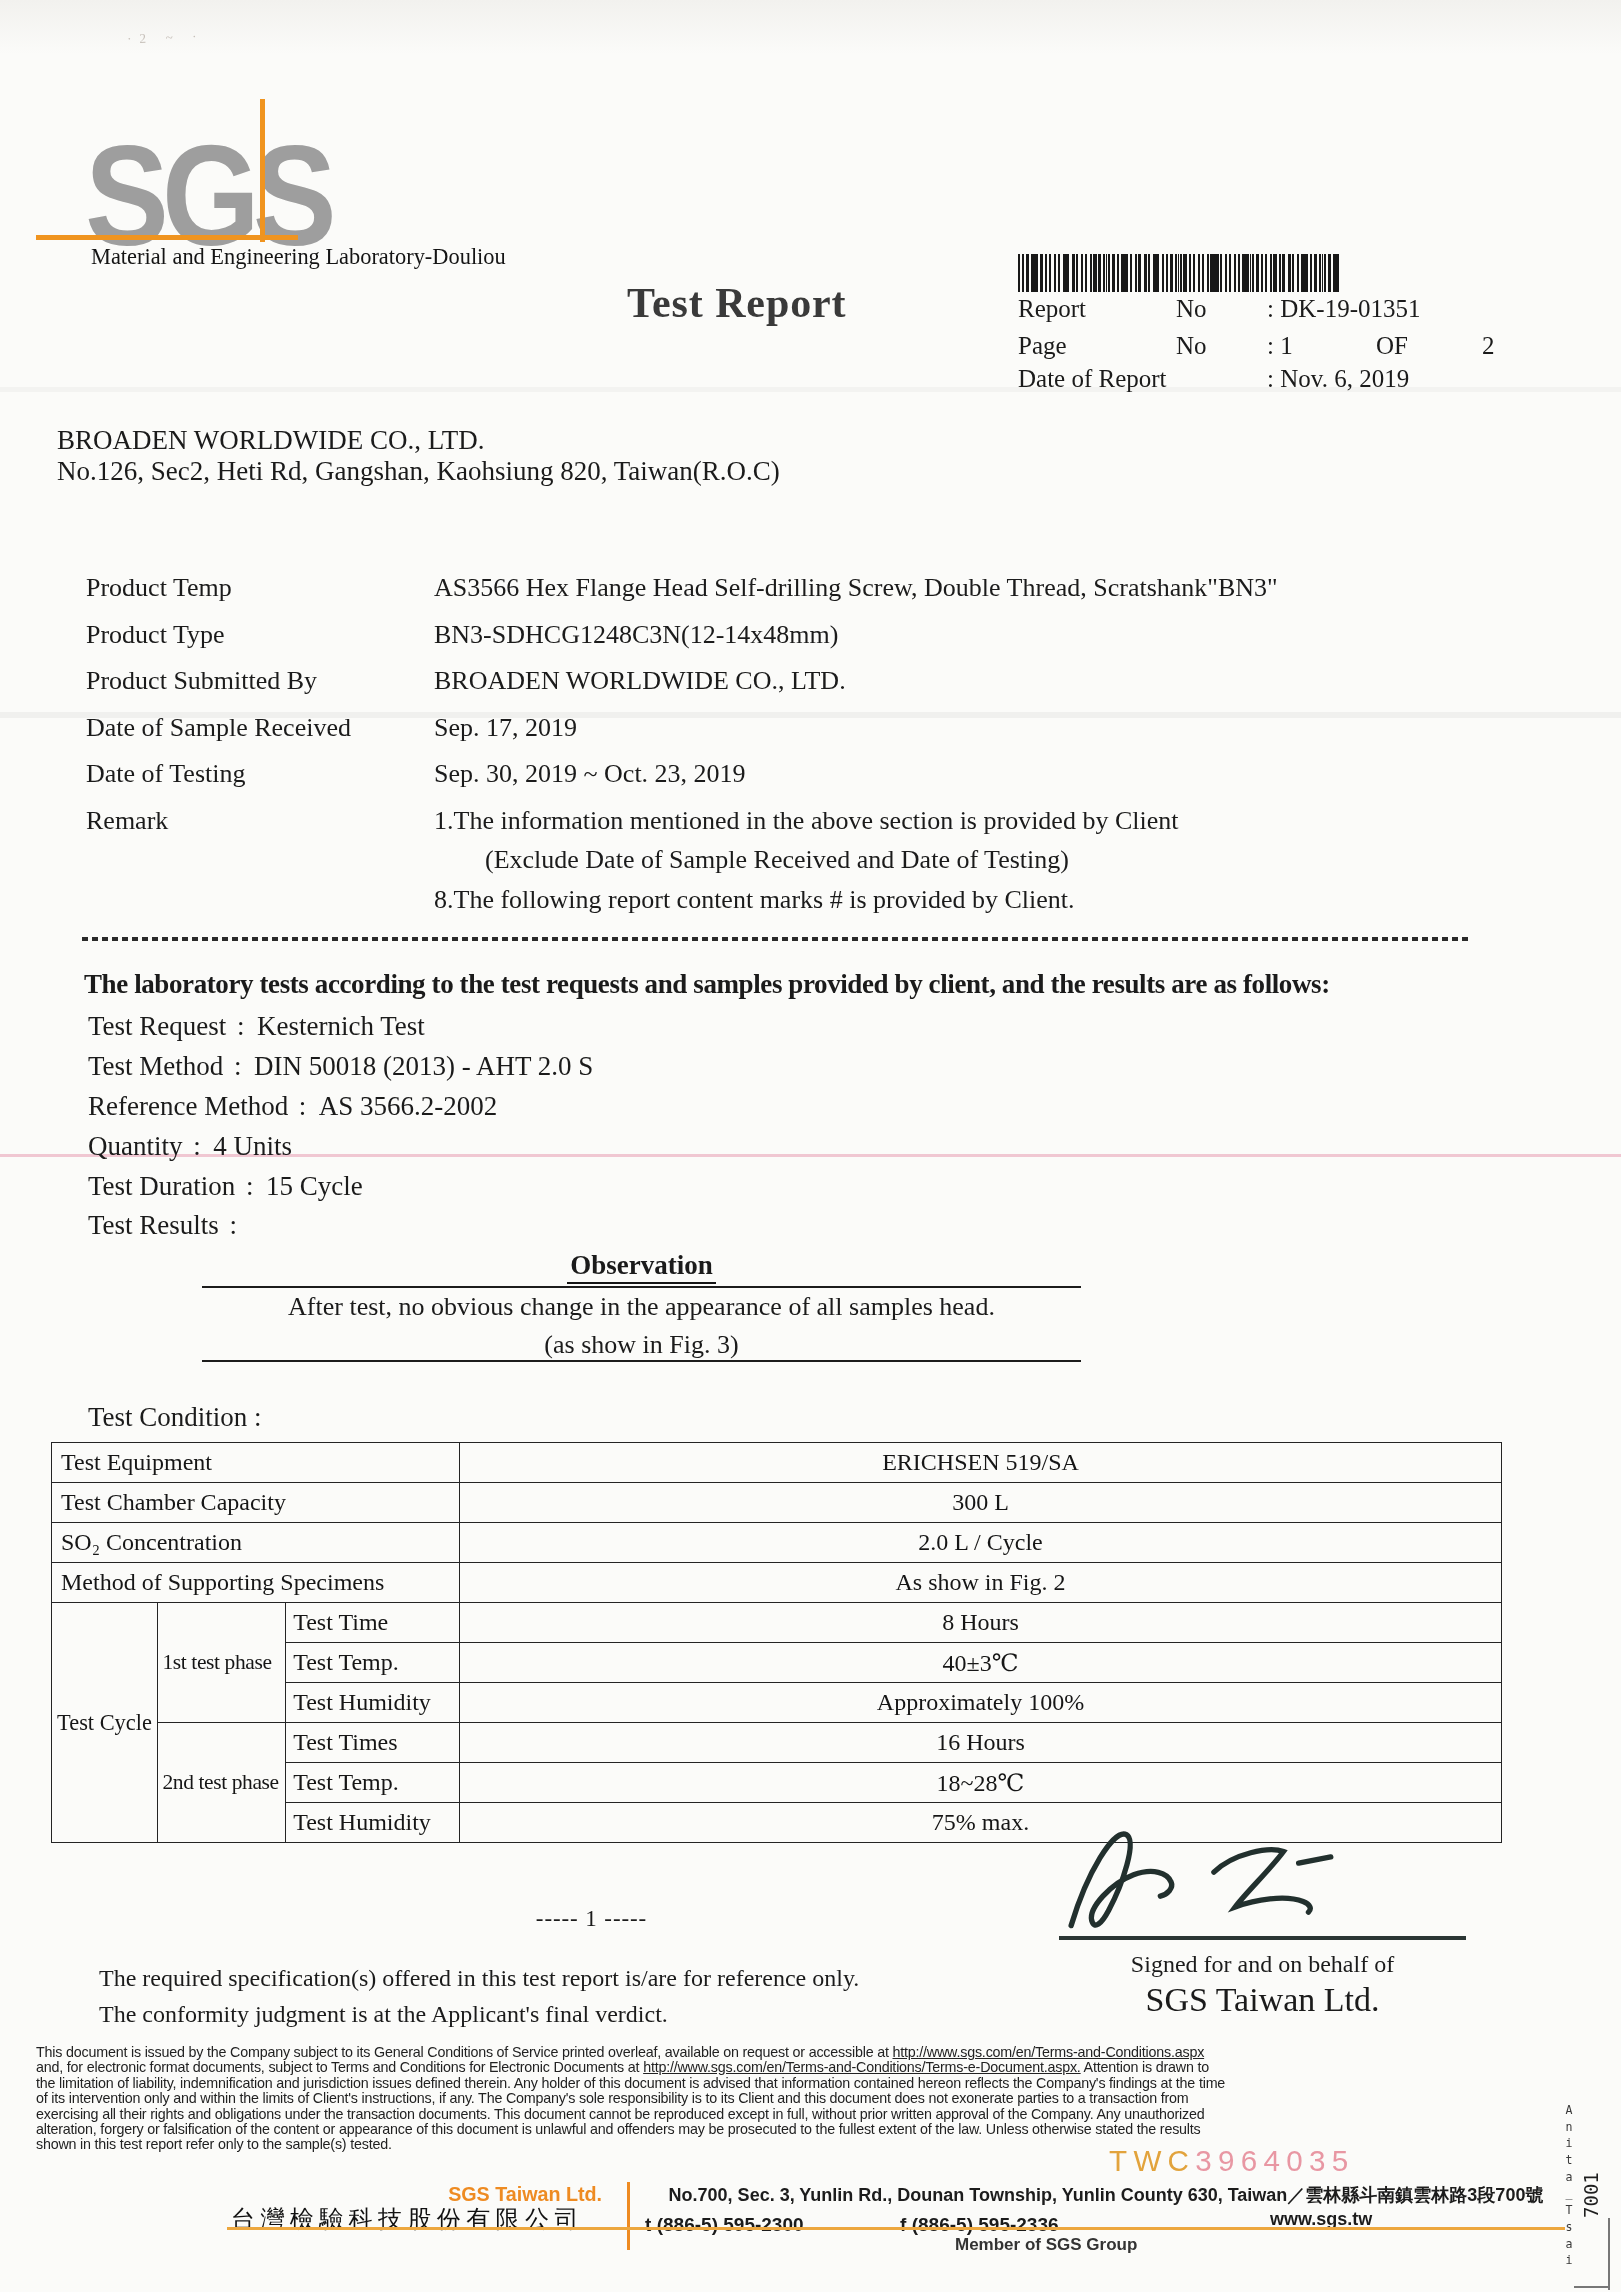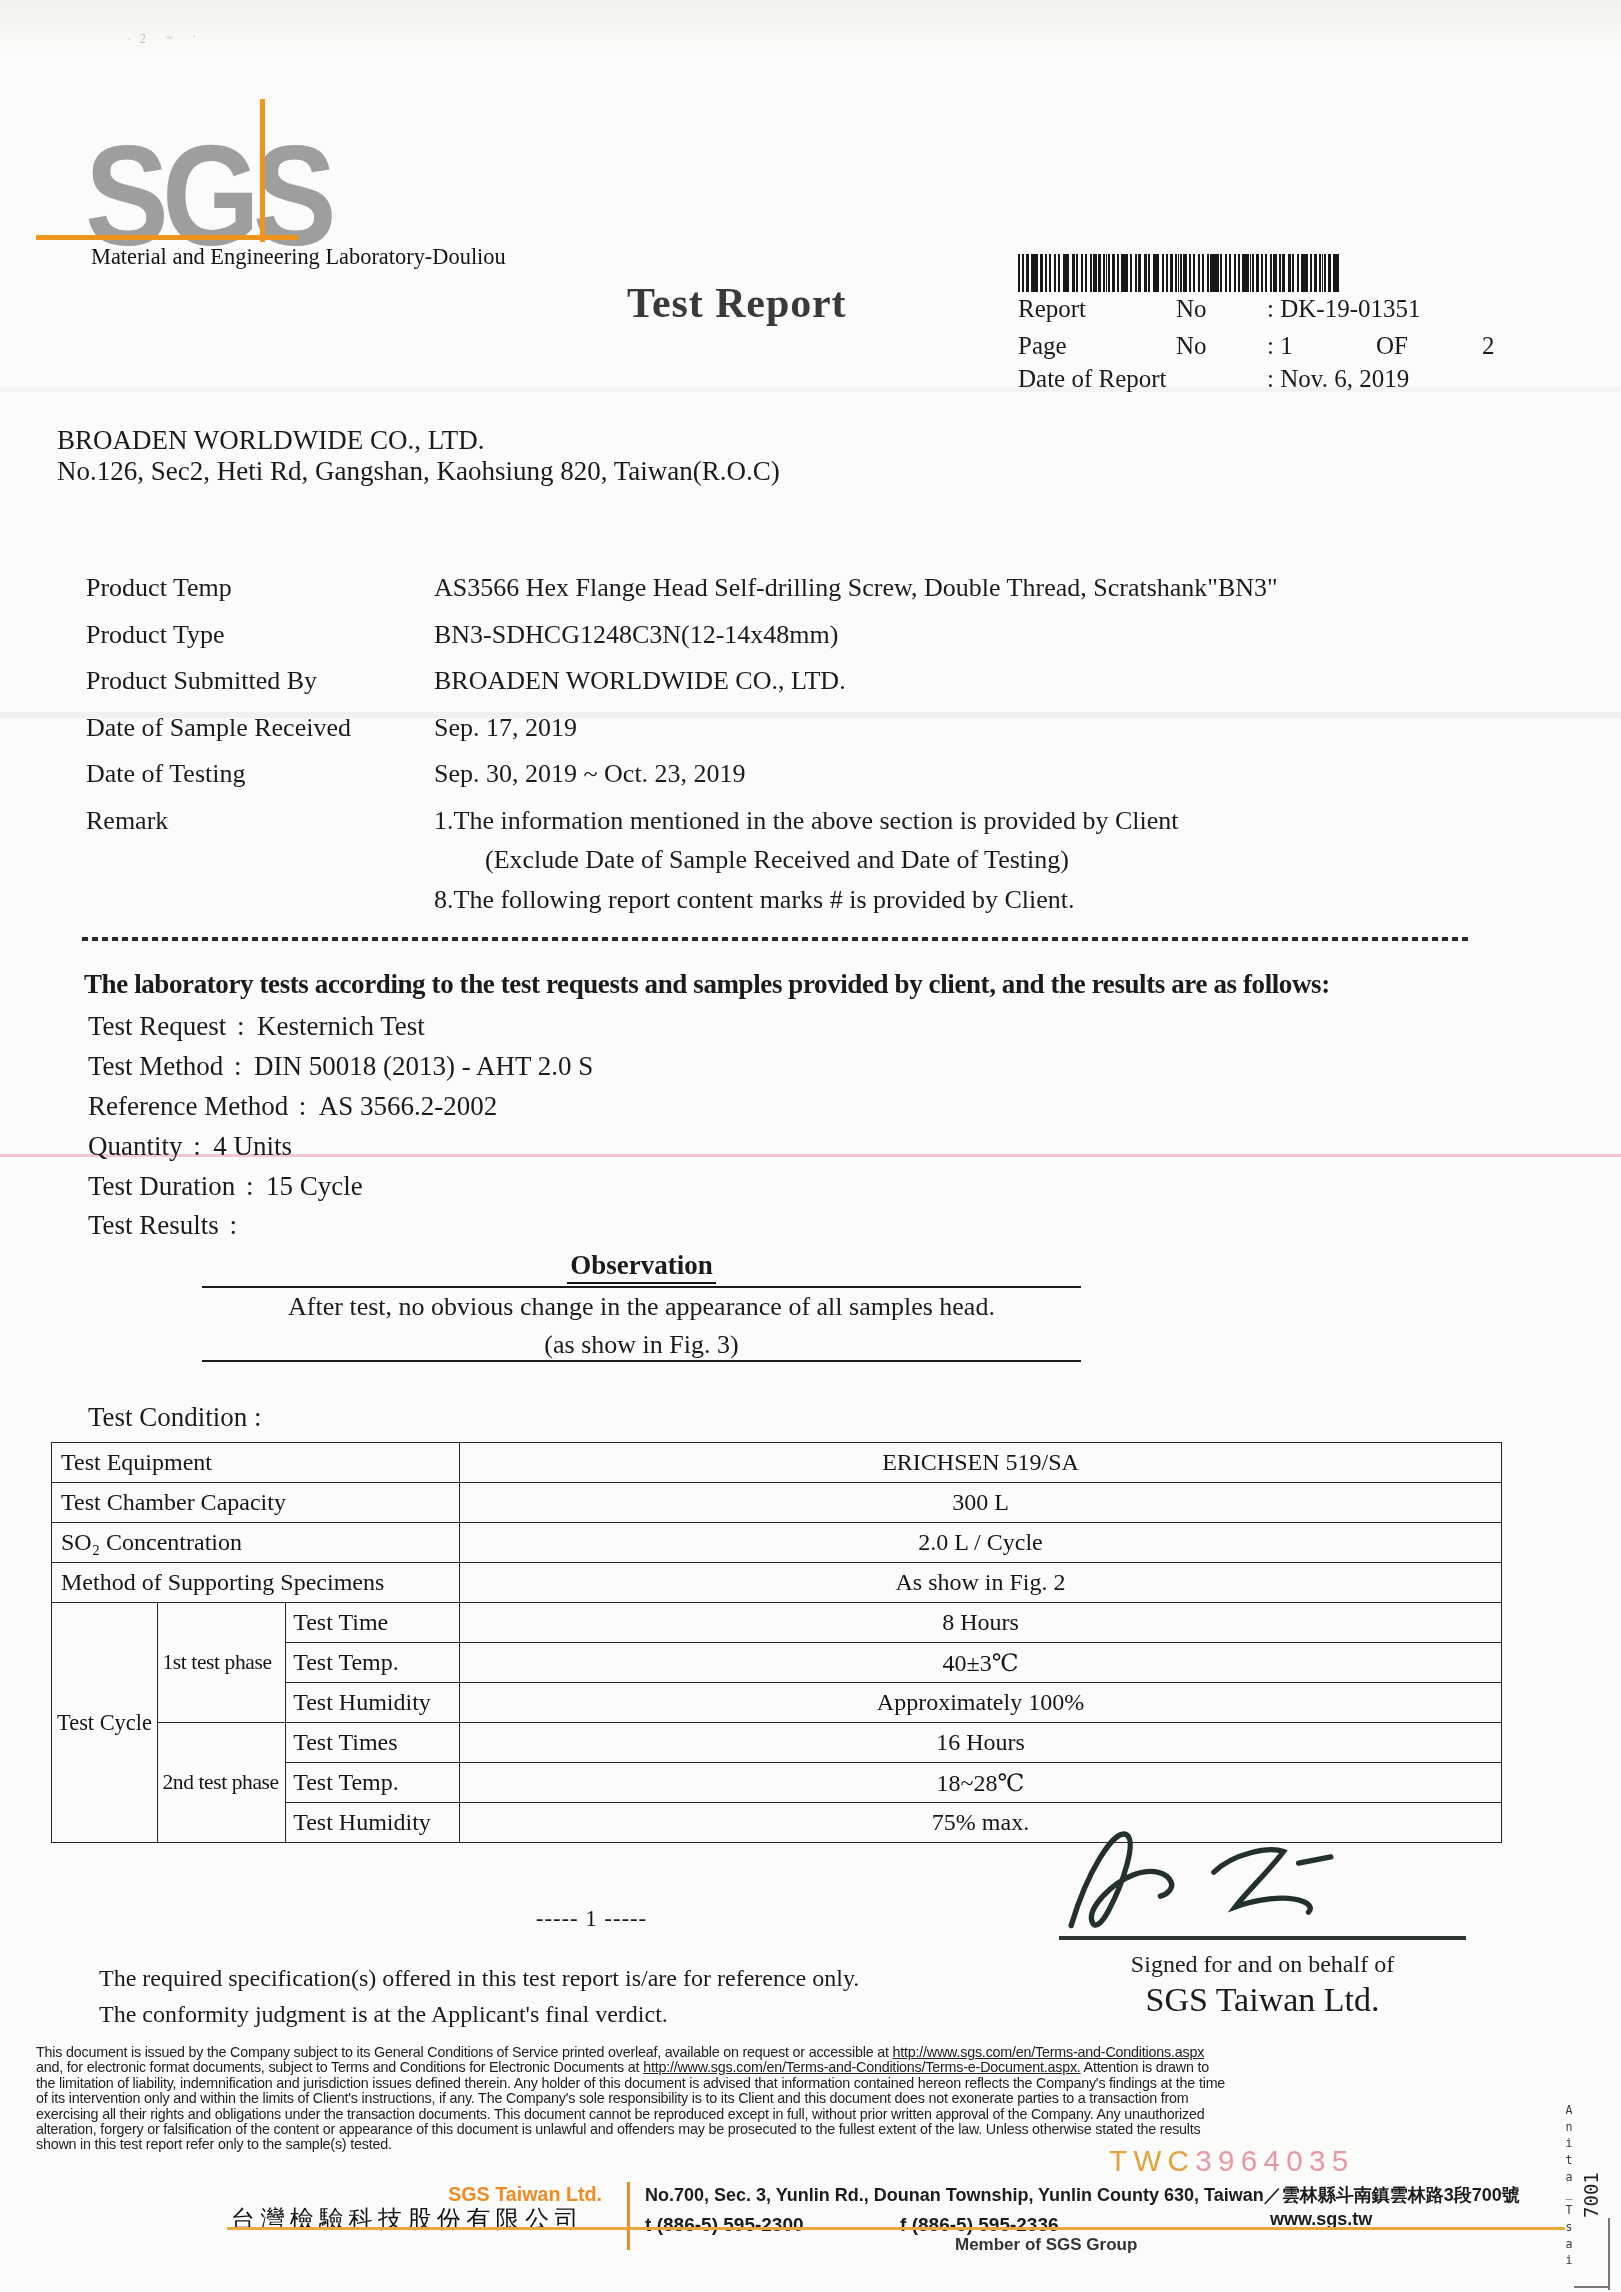--- a/index.html
+++ b/index.html
@@ -92,21 +92,21 @@
   .side-code { left:1580px; top:2137px; height:81px; writing-mode:vertical-rl; transform:rotate(180deg);
     font-family:"DejaVu Sans Mono",monospace; font-size:19px; color:#1e1e1e; }
   .crop-v { left:1608px; top:2218px; width:1.8px; height:72px; background:#777; }
   .crop-h { left:1574px; top:2286px; width:36px; height:1.8px; background:#777; }
   
   .footer-en { left:385px; top:2183px; width:217px; text-align:right;
     font-family:"Liberation Sans","DejaVu Sans",sans-serif; font-weight:700; font-size:19.7px; color:#ee8b22; }
   .footer-zh { left:231px; top:2203px; font-size:24px; letter-spacing:5.4px; color:#111; }
   .footer-vline { left:627px; top:2182px; width:2.7px; height:68px; background:#ee8b22; }
   .footer-address { left:645px; top:2183px; width:922px;
-    font-family:"Liberation Sans","DejaVu Sans",sans-serif; font-size:18px; font-weight:600; color:#1c1c1c; white-space:nowrap; }
+    font-family:"Liberation Sans","DejaVu Sans",sans-serif; font-size:18px; font-weight:600; color:#1c1c1c; white-space:nowrap;text-align:center; }
   .footer-tel { left:645px; top:2214px; font-family:"Liberation Sans","DejaVu Sans",sans-serif; font-size:19px; font-weight:600; }
   .footer-fax { left:900px; top:2214px; font-family:"Liberation Sans","DejaVu Sans",sans-serif; font-size:19px; font-weight:600; }
   .footer-tel b, .footer-fax b { font-weight:700; margin-right:5.4px; }
   .footer-web { left:1270px; top:2209px; font-family:"Liberation Sans","DejaVu Sans",sans-serif; font-size:18px; font-weight:600; }
   .footer-hline { left:227px; top:2227px; width:1338px; height:2.7px; background:#eda73e; }
   .footer-member { left:955px; top:2235px; font-family:"Liberation Sans","DejaVu Sans",sans-serif;
     font-size:17px; font-weight:700; color:#333; }
 </style>
 </head>
 <body>

